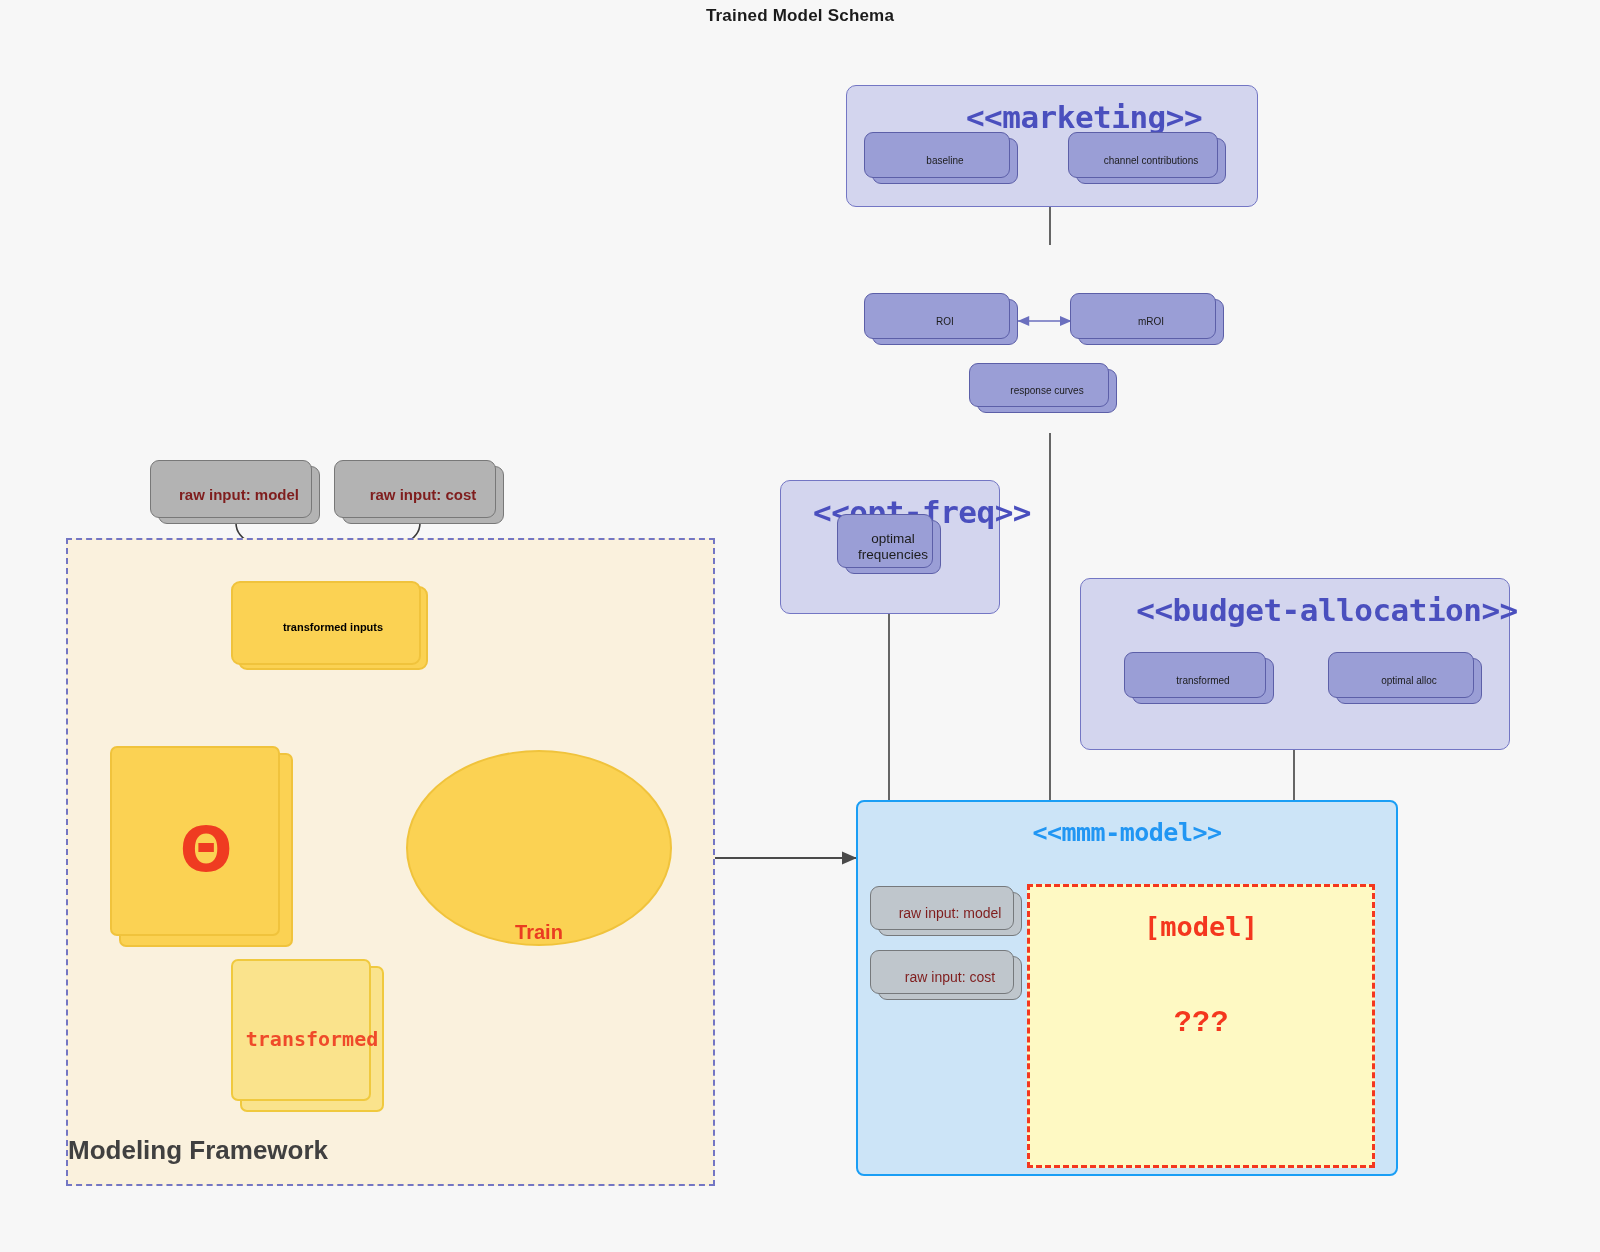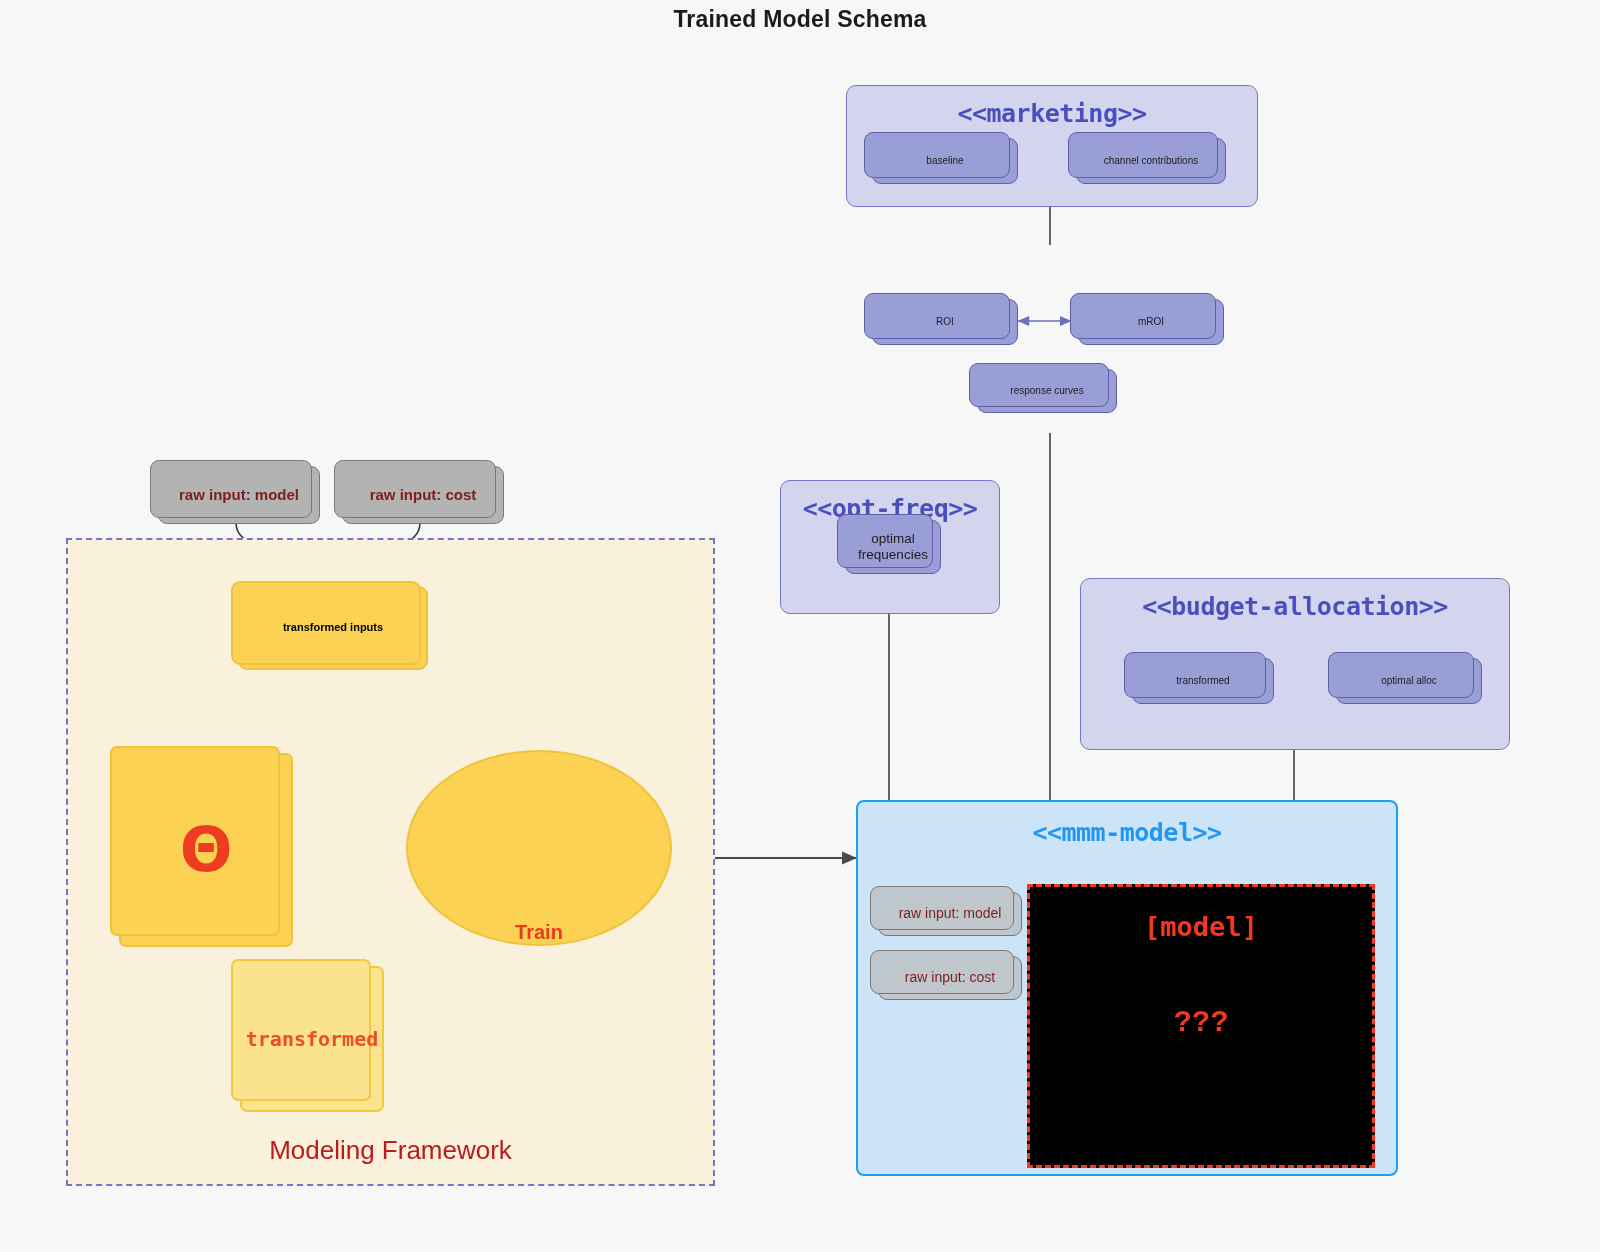--- a/index.html
+++ b/index.html
@@ -19,21 +19,21 @@
     inset: 0;
     width: 1600px;
     height: 1252px;
   }
   .abs { position: absolute; box-sizing: border-box; }
 
   
   .page-title {
     top: 6px; left: 0; width: 1600px;
     text-align: center;
-    font-size: 23px;
+    font-size: 17px;
     font-weight: bold;
     color: #1b1b1b;
     letter-spacing: .2px;
   }
 
   
   #edges {
     position: absolute; top: 0; left: 0;
     width: 1600px; height: 1252px;
     pointer-events: none;
@@ -86,22 +86,23 @@
     border-radius: 10px;
     z-index: 3;
   }
   .pkg-title {
     position: absolute;
     top: 13px; left: 0; width: 100%;
     text-align: center;
     font-family: "DejaVu Sans Mono", "Liberation Mono", monospace;
     font-weight: bold;
     color: #4a4fbe;
-    font-size: 25px;
+    font-size: 31px;
     letter-spacing: -0.5px;
+    padding-left: 32px;
   }
 
   
   .mmm-box {
     position: absolute;
     background: #cce4f7;
     border: 2.5px solid #1a9ef5;
     border-radius: 8px;
     z-index: 3;
   }
@@ -110,21 +111,21 @@
     top: 16px; left: 0; width: 100%;
     text-align: center;
     font-family: "DejaVu Sans Mono", "Liberation Mono", monospace;
     font-weight: bold;
     color: #2196f3;
     font-size: 25px;
     letter-spacing: -0.5px;
   }
   .model-slot {
     position: absolute;
-    background: #000000;
+    background: #fef9c3;
     border: 3px dashed #f4371e;
     z-index: 4;
   }
   .model-slot .slot-label {
     position: absolute;
     top: 24px; left: 0; width: 100%;
     text-align: center;
     font-family: "DejaVu Sans Mono", "Liberation Mono", monospace;
     font-weight: bold;
     font-size: 27px;
@@ -143,24 +144,24 @@
   
   .framework {
     position: absolute;
     background: #faf1dd;
     border: 2px dashed #7376c4;
     z-index: 2;
   }
   .framework-label {
     position: absolute;
     bottom: 18px; left: 0; width: 100%;
-    text-align: center;
+    text-align: left;
     font-size: 26px;
-    font-weight: normal;
-    color: #b91c1c;
+    font-weight: bold;
+    color: #404040;
   }
 
   
   .ellipse {
     position: absolute;
     background: #fbd253;
     border: 2px solid #f0c33c;
     border-radius: 50%;
     display: flex;
     align-items: flex-end;

